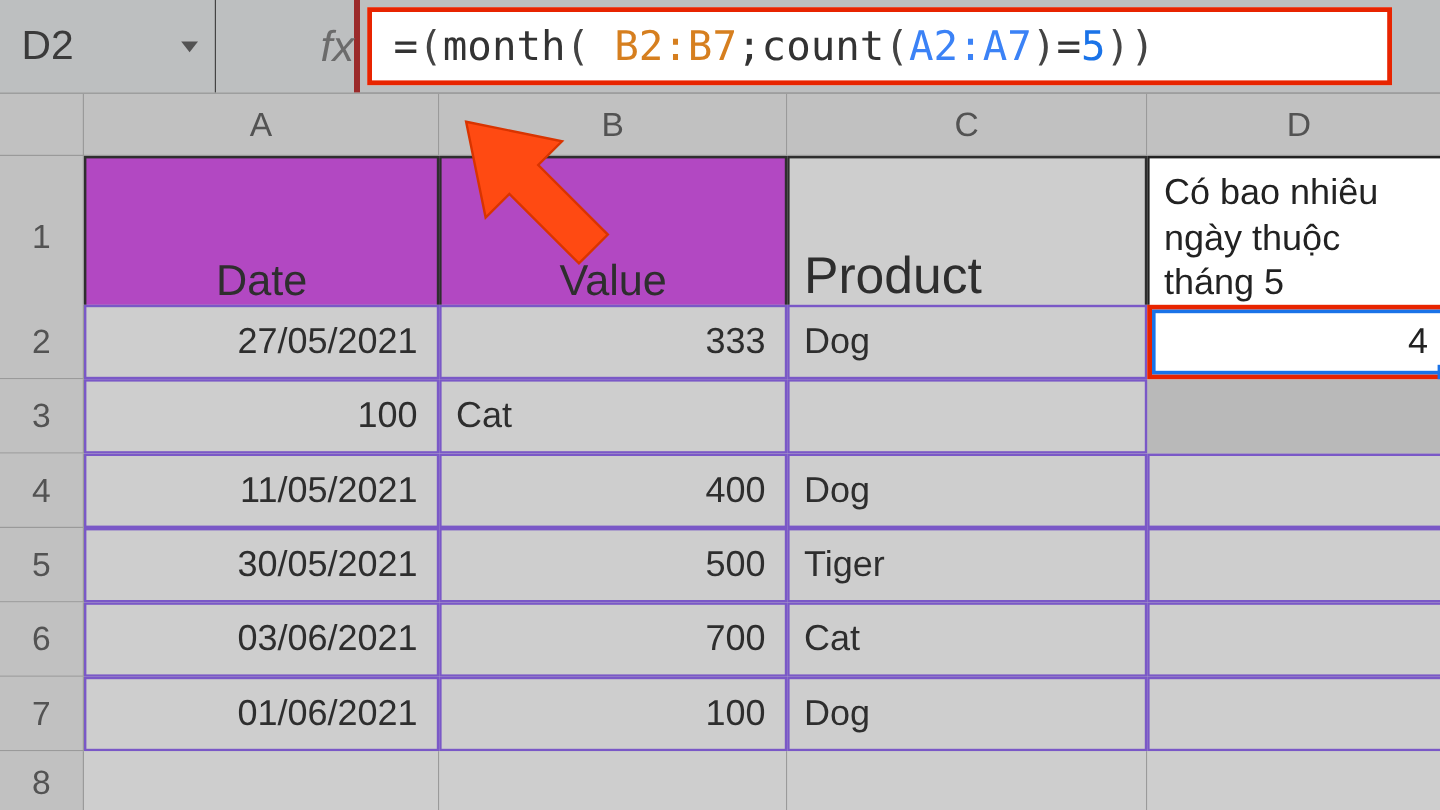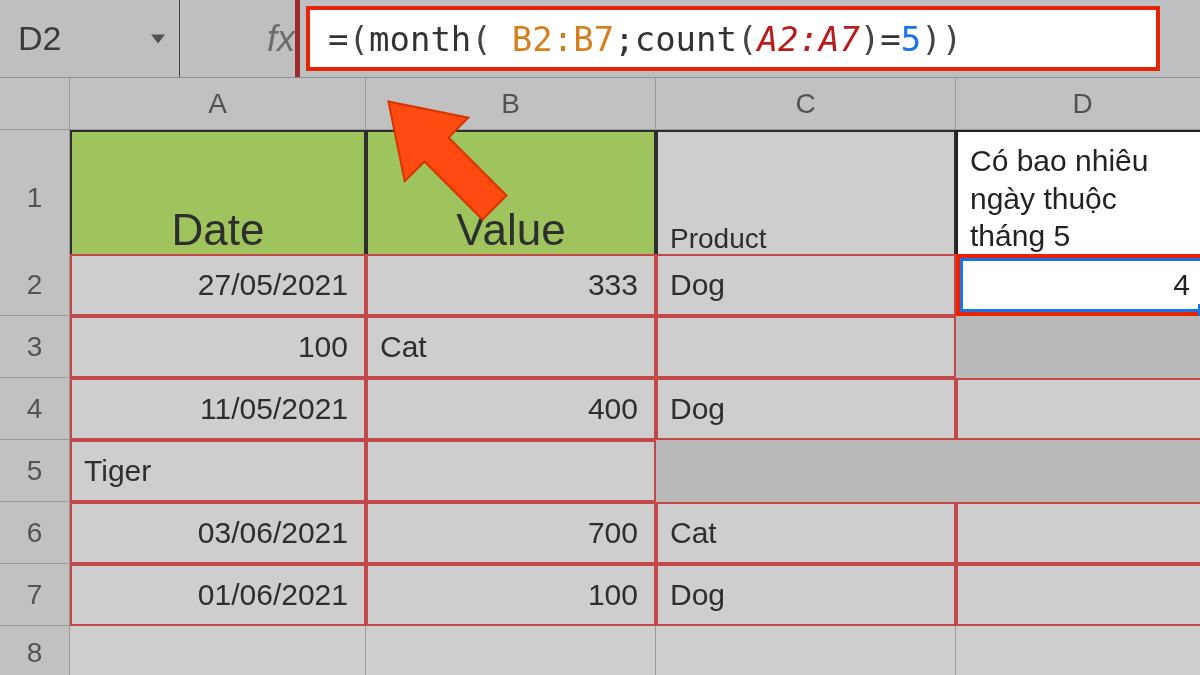--- a/index.html
+++ b/index.html
@@ -67,21 +67,21 @@
     font-family: "Consolas", monospace;
     font-size: 34px;
     background: #fff;
     border: 4px solid #e82400;
     margin: 6px 40px 6px 6px;
     position: relative;
     z-index: 60;
   }
   .formula-input .fn { color: #333; }
   .formula-input .range1 { color: #d67f1f; margin-left: 20px; }
-  .formula-input .range2 { color: #b91c1c; font-style: italic; }
+  .formula-input .range2 { color: #3b82f6; }
   .formula-input .num { color: #1a73e8; }
   .formula-input .paren { color: #444; }
   .formula-input .eq { color: #333; }
   
   
   .sheet {
     background: #e2e2e2;
   }
   .col-headers {
     display: grid;
@@ -123,50 +123,50 @@
     display: flex;
     align-items: center;
     padding: 0 12px;
     font-size: 30px;
     color: #222;
     background: #fff;
   }
   
   .r1 { height: 124px; }
   .r1 .cell.hdr {
-    background: #bef264;
+    background: #d946ef;
     border: 2px solid #222;
     justify-content: center;
-    font-size: 44px;
+    font-size: 36px;
     align-items: flex-end;
     padding-bottom: 10px;
   }
   .r1 .cellC {
     background: #fff;
     border: 2px solid #222;
     justify-content: flex-start;
-    font-size: 28px;
+    font-size: 43px;
     align-items: flex-end;
     padding-bottom: 10px;
   }
   .r1 .cellD {
     background: #fff;
     border: 2px solid #222;
     justify-content: flex-start;
     font-size: 30px;
     align-items: flex-start;
     padding: 10px 12px;
     line-height: 1.25;
     white-space: pre-line;
     position: relative;
     z-index: 60;
   }
   .data-row { height: 62px; }
   .data-row .cell {
-    border: 2px solid #ef4444;
+    border: 2px solid #8b5cf6;
     background: #fff;
   }
   .data-row .acell { justify-content: flex-end; padding-right: 16px; }
   .data-row .bcell { justify-content: flex-end; padding-right: 16px; text-align: center; }
   .data-row .ccell { justify-content: flex-start; padding-left: 12px; }
   .data-row .dcell { justify-content: flex-end; padding-right: 16px; }
   
   .r2 .dcell {
     border: 4px solid #e82400;
     outline: 3px solid #1a73e8;
@@ -259,20 +259,22 @@
   <div class="row data-row">
     <div class="rhead">4</div>
     <div class="cell acell">11/05/2021</div>
     <div class="cell bcell">400</div>
     <div class="cell ccell">Dog</div>
     <div class="cell dcell"></div>
   </div>
 
   <div class="row data-row">
     <div class="rhead">5</div>
+    <div class="cell acell">30/05/2021</div>
+    <div class="cell bcell">500</div>
     <div class="cell ccell">Tiger</div>
     <div class="cell dcell"></div>
   </div>
 
   <div class="row data-row">
     <div class="rhead">6</div>
     <div class="cell acell">03/06/2021</div>
     <div class="cell bcell">700</div>
     <div class="cell ccell">Cat</div>
     <div class="cell dcell"></div>

